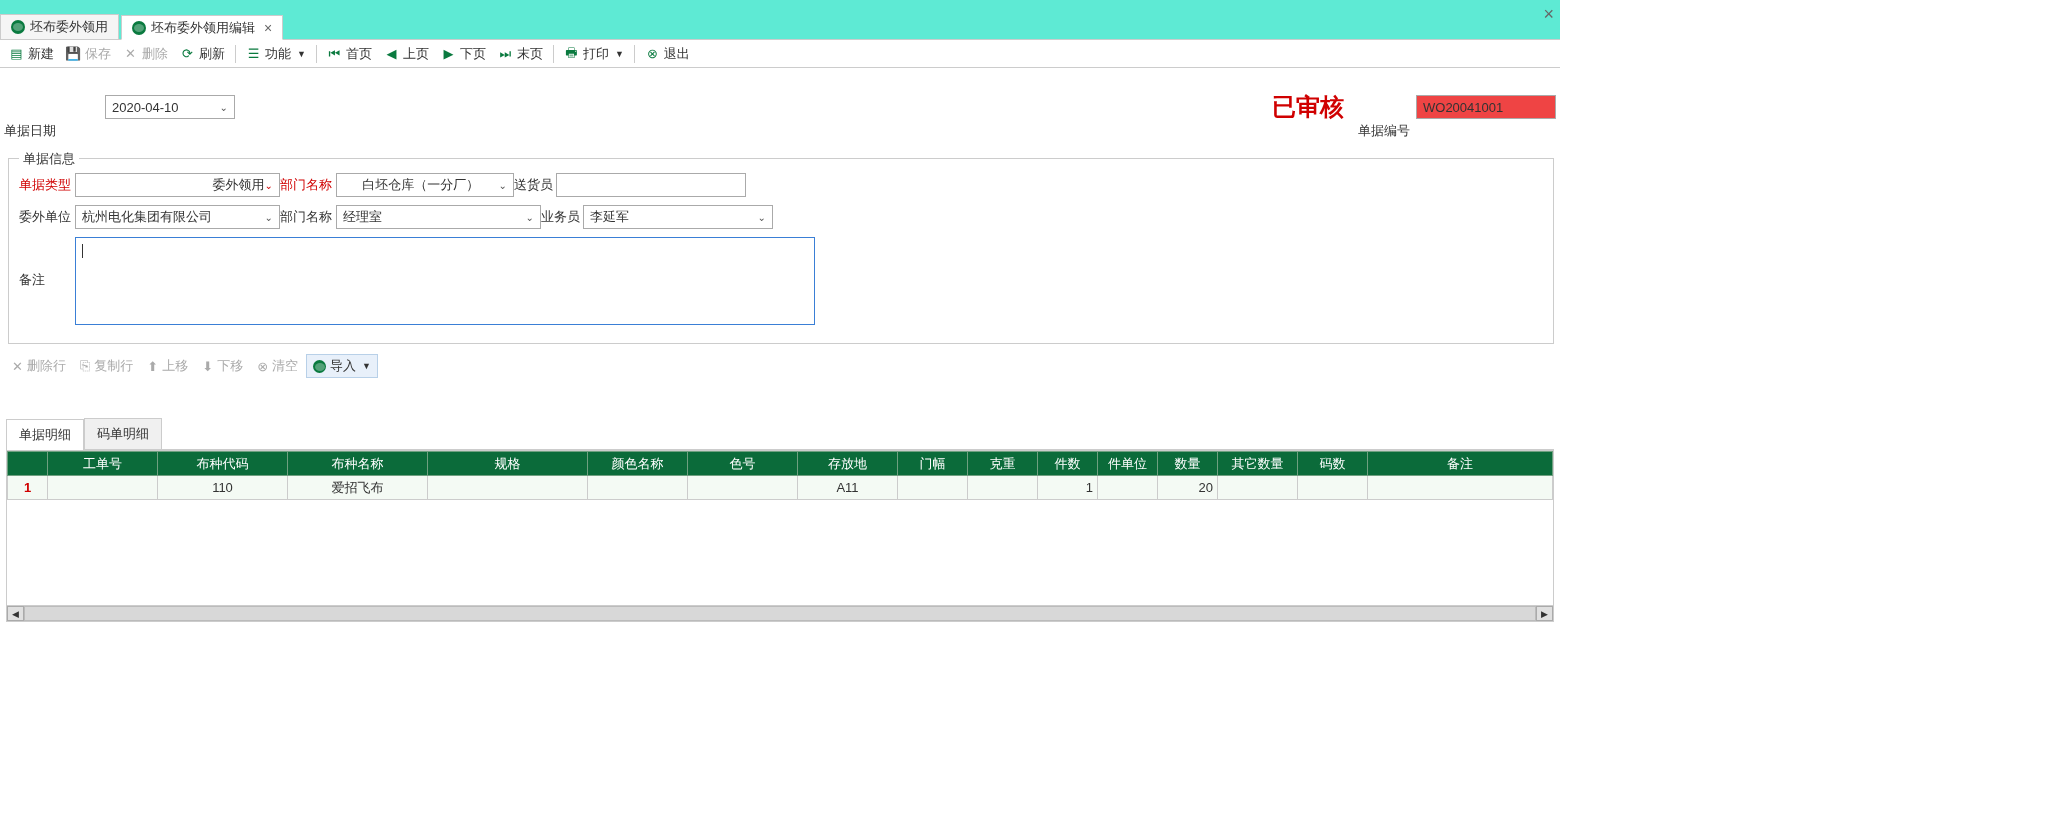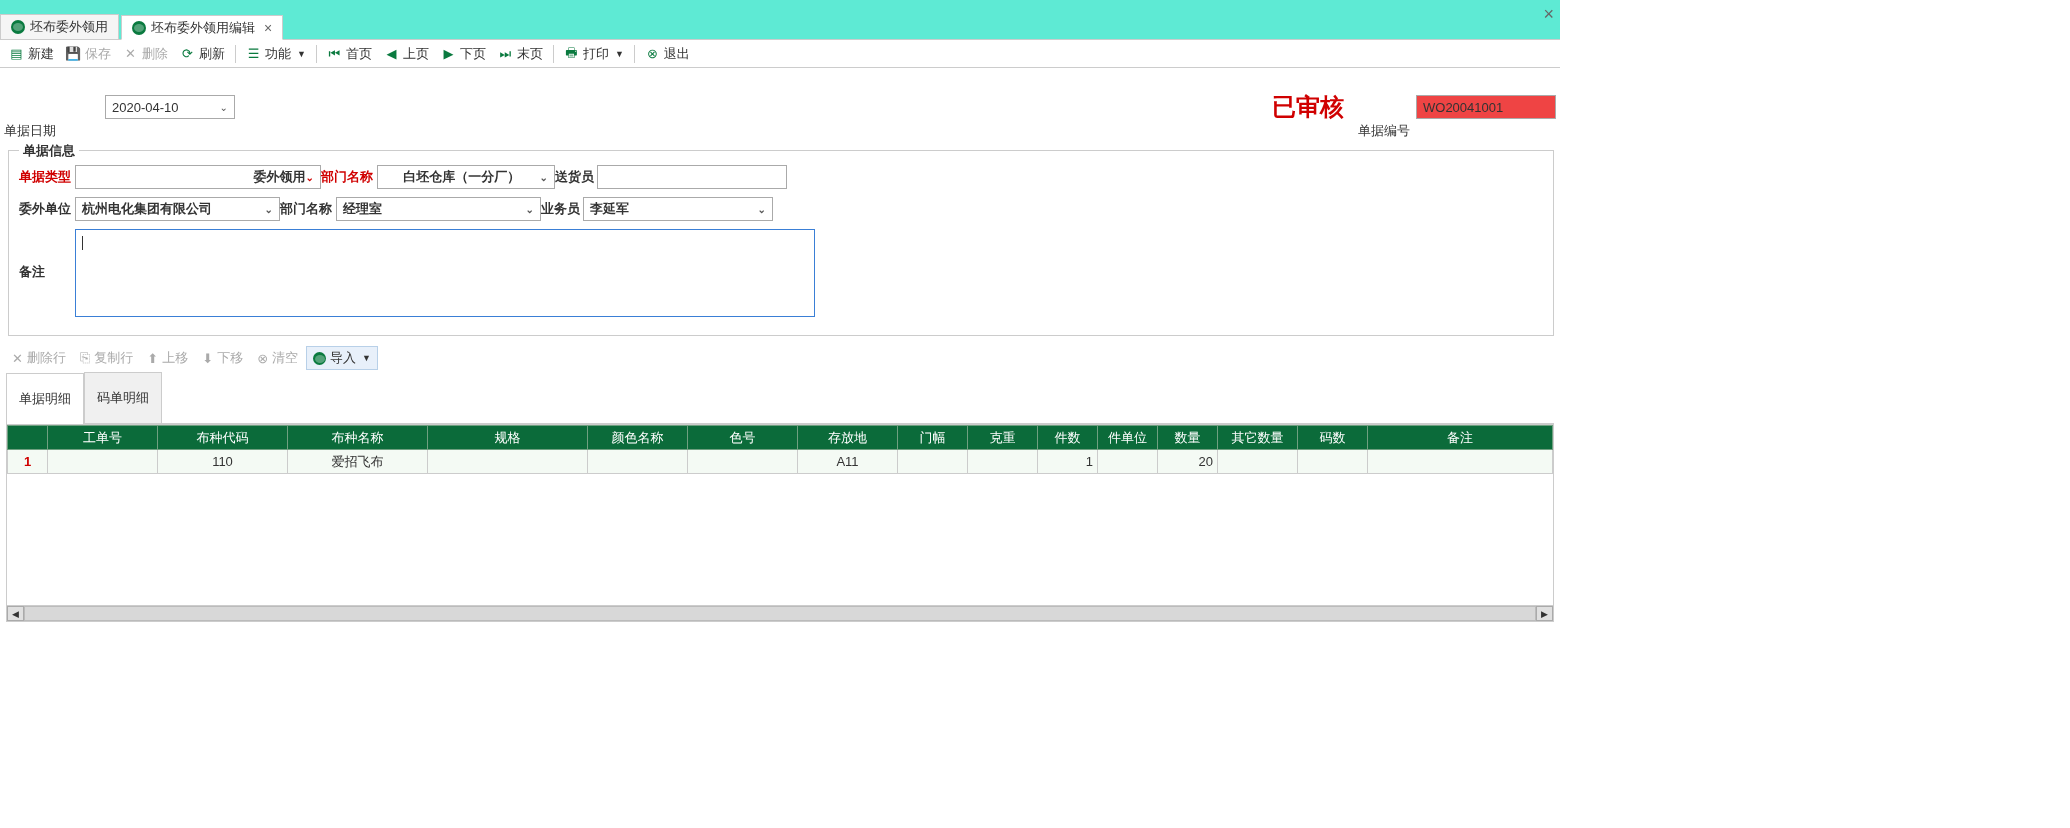--- a/index.html
+++ b/index.html
@@ -24,39 +24,39 @@
 
 
 .inforow { display: flex; align-items: center; padding: 6px 4px; gap: 6px; }
 .inforow label { font-size: 13px; margin-top: 48px; }
 .date-field { width: 130px; height: 24px; border: 1px solid #aaa; display: flex; align-items: center; padding: 0 6px; justify-content: space-between; background: #fff; margin-left: 43px; }
 .spacer { flex: 1; }
 .audited { font-family: "KaiTi", "STKaiti", serif; font-size: 24px; color: #d00000; font-weight: bold; margin-right: 8px; }
 .docno-input { width: 140px; height: 24px; border: 1px solid #aaa; padding: 0 6px; display: flex; align-items: center; background: #ef4444; }
 
 
-.fs { border: 1px solid #ccc; margin: 4px 6px 8px 8px; padding: 14px 10px 10px 10px; position: relative; font-weight: bold; }
+.fs { border: 1px solid #ccc; margin: 12px 6px 8px 8px; padding: 14px 10px 10px 10px; position: relative; }
 .fs-legend { position: absolute; top: -9px; left: 10px; background: #fff; padding: 0 4px; font-size: 13px; }
 .formrow { display: flex; align-items: center; gap: 0; margin-bottom: 8px; }
 .flabel { width: 56px; text-align: left; }
 .flabel.req { color: #d00000; }
 .fsel { height: 24px; border: 1px solid #aaa; display: flex; align-items: center; padding: 0 6px; justify-content: space-between; background: #fff; }
 .fsel .val { flex: 1; text-align: center; }
 .fsel.red-caret .chev { color: #d00000; }
 .finput { height: 24px; border: 1px solid #aaa; background: #fff; padding: 0 6px; display: flex; align-items: center; }
 .ta { width: 740px; height: 88px; border: 1px solid #3a7fd6; background: #fff; padding: 4px 6px; }
 
 
 .rowbar { height: 28px; display: flex; align-items: center; padding: 0 6px; gap: 2px; border-bottom: 0; }
 .rbtn { height: 24px; display: flex; align-items: center; gap: 4px; padding: 0 6px; color: #aaa; cursor: default; }
 .rbtn.enabled { color: #333; cursor: pointer; background: #e8f0fa; border: 1px solid #b8d0e8; }
 
 
 .dtabs { display: flex; border-bottom: 1px solid #ccc; margin: 0 6px; }
-.dtab { padding: 16px 12px; border: 1px solid #ccc; border-bottom: none; background: #f0f0f0; cursor: pointer; }
+.dtab { padding: 6px 12px; border: 1px solid #ccc; border-bottom: none; background: #f0f0f0; cursor: pointer; margin-top: 38px; }
 .dtab.active { background: #fff; position: relative; top: 1px; }
 
 
 .grid-wrap { margin: 0 6px; border: 1px solid #ccc; height: 210px; overflow: hidden; background: #fff; position: relative; }
 .grid { width: 100%; border-collapse: collapse; }
 .grid th { background: #0b6b3a; color: #fff; font-weight: normal; height: 24px; border: 1px solid #6fa080; padding: 0 4px; text-align: center; }
 .grid th.rowh { background: #0b6b3a; width: 40px; }
 .grid td { height: 24px; border: 1px solid #ccc; padding: 0 4px; text-align: center; background: #fff; }
 .grid td.rowh { background: #f2f2f2; color: #d00000; font-weight: bold; text-align: center; width: 40px; }
 .grid tr.sel td { background: #f4faf4; }
@@ -150,21 +150,21 @@
   <div class="docno-input">
     <span>WO20041001</span>
   </div>
 </div>
 
 <div class="fs">
   <div class="fs-legend">单据信息</div>
 
   <div class="formrow">
     <div class="flabel req">单据类型</div>
-    <div class="fsel red-caret" style="width:246px">
+    <div class="fsel red-caret" style="width:205px">
       <span class="val" style="text-align:right">委外领用</span>
       <span class="chev">⌄</span>
     </div>
     <div class="flabel req">部门名称</div>
     <div class="fsel" style="width:178px">
       <span class="val">白坯仓库（一分厂）</span>
       <span class="chev">⌄</span>
     </div>
     <div class="flabel" style="width:42px">送货员</div>
     <div class="finput" style="width:190px">

